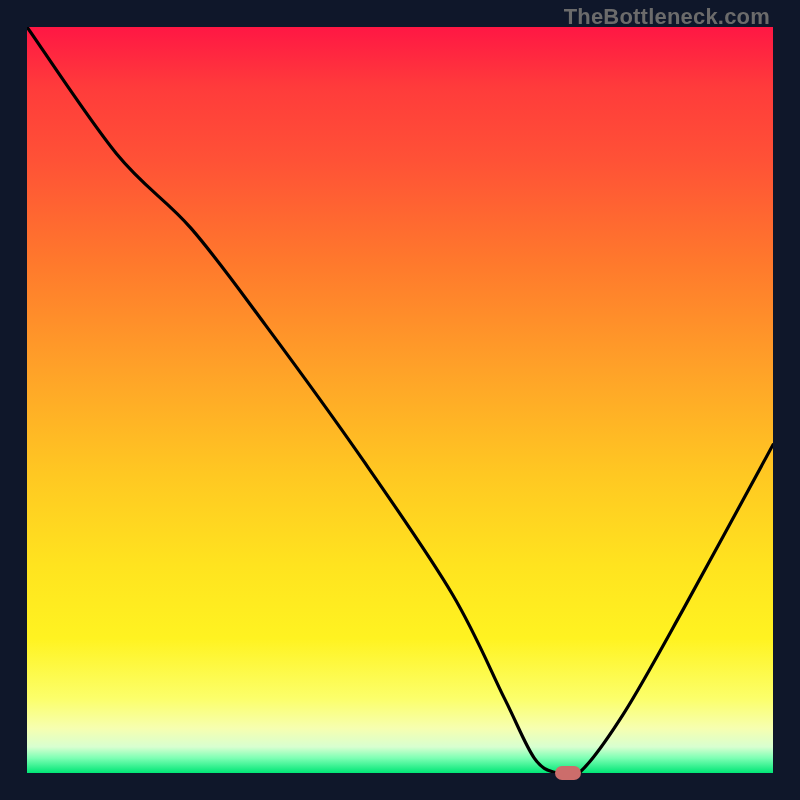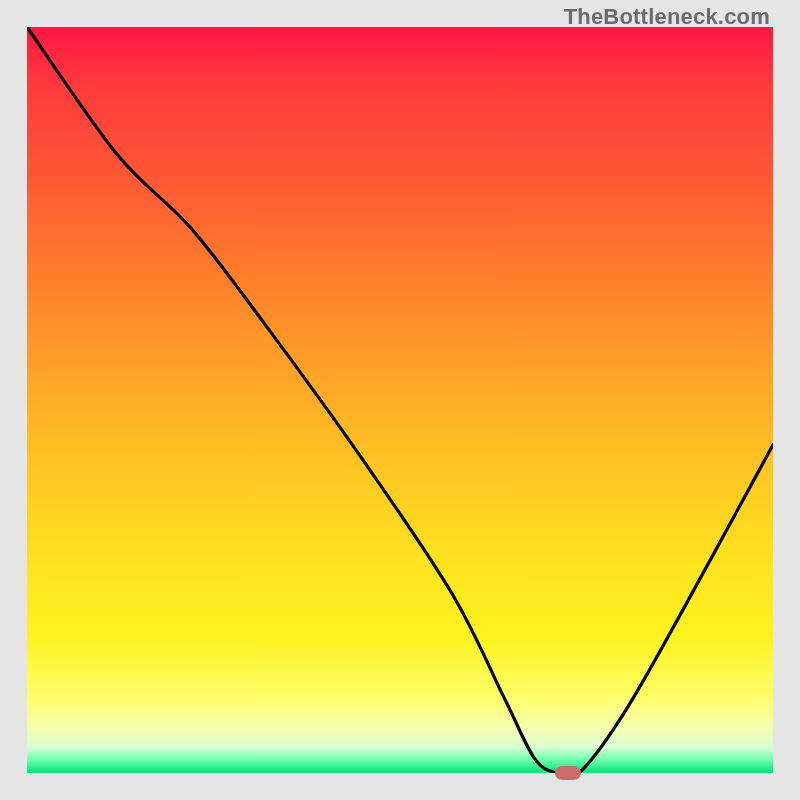--- a/index.html
+++ b/index.html
@@ -7,21 +7,21 @@
     padding: 0;
     width: 800px;
     height: 800px;
     background: #000000;
     overflow: hidden;
   }
   .outer {
     position: relative;
     width: 800px;
     height: 800px;
-    background: #e5e5e5;
+    background: #0f172a;
   }
   .plot {
     position: absolute;
     left: 27px;
     top: 27px;
     width: 746px;
     height: 746px;
     background: linear-gradient(to bottom,
       #ff1744 0%,
       #ff3b3b 8%,

